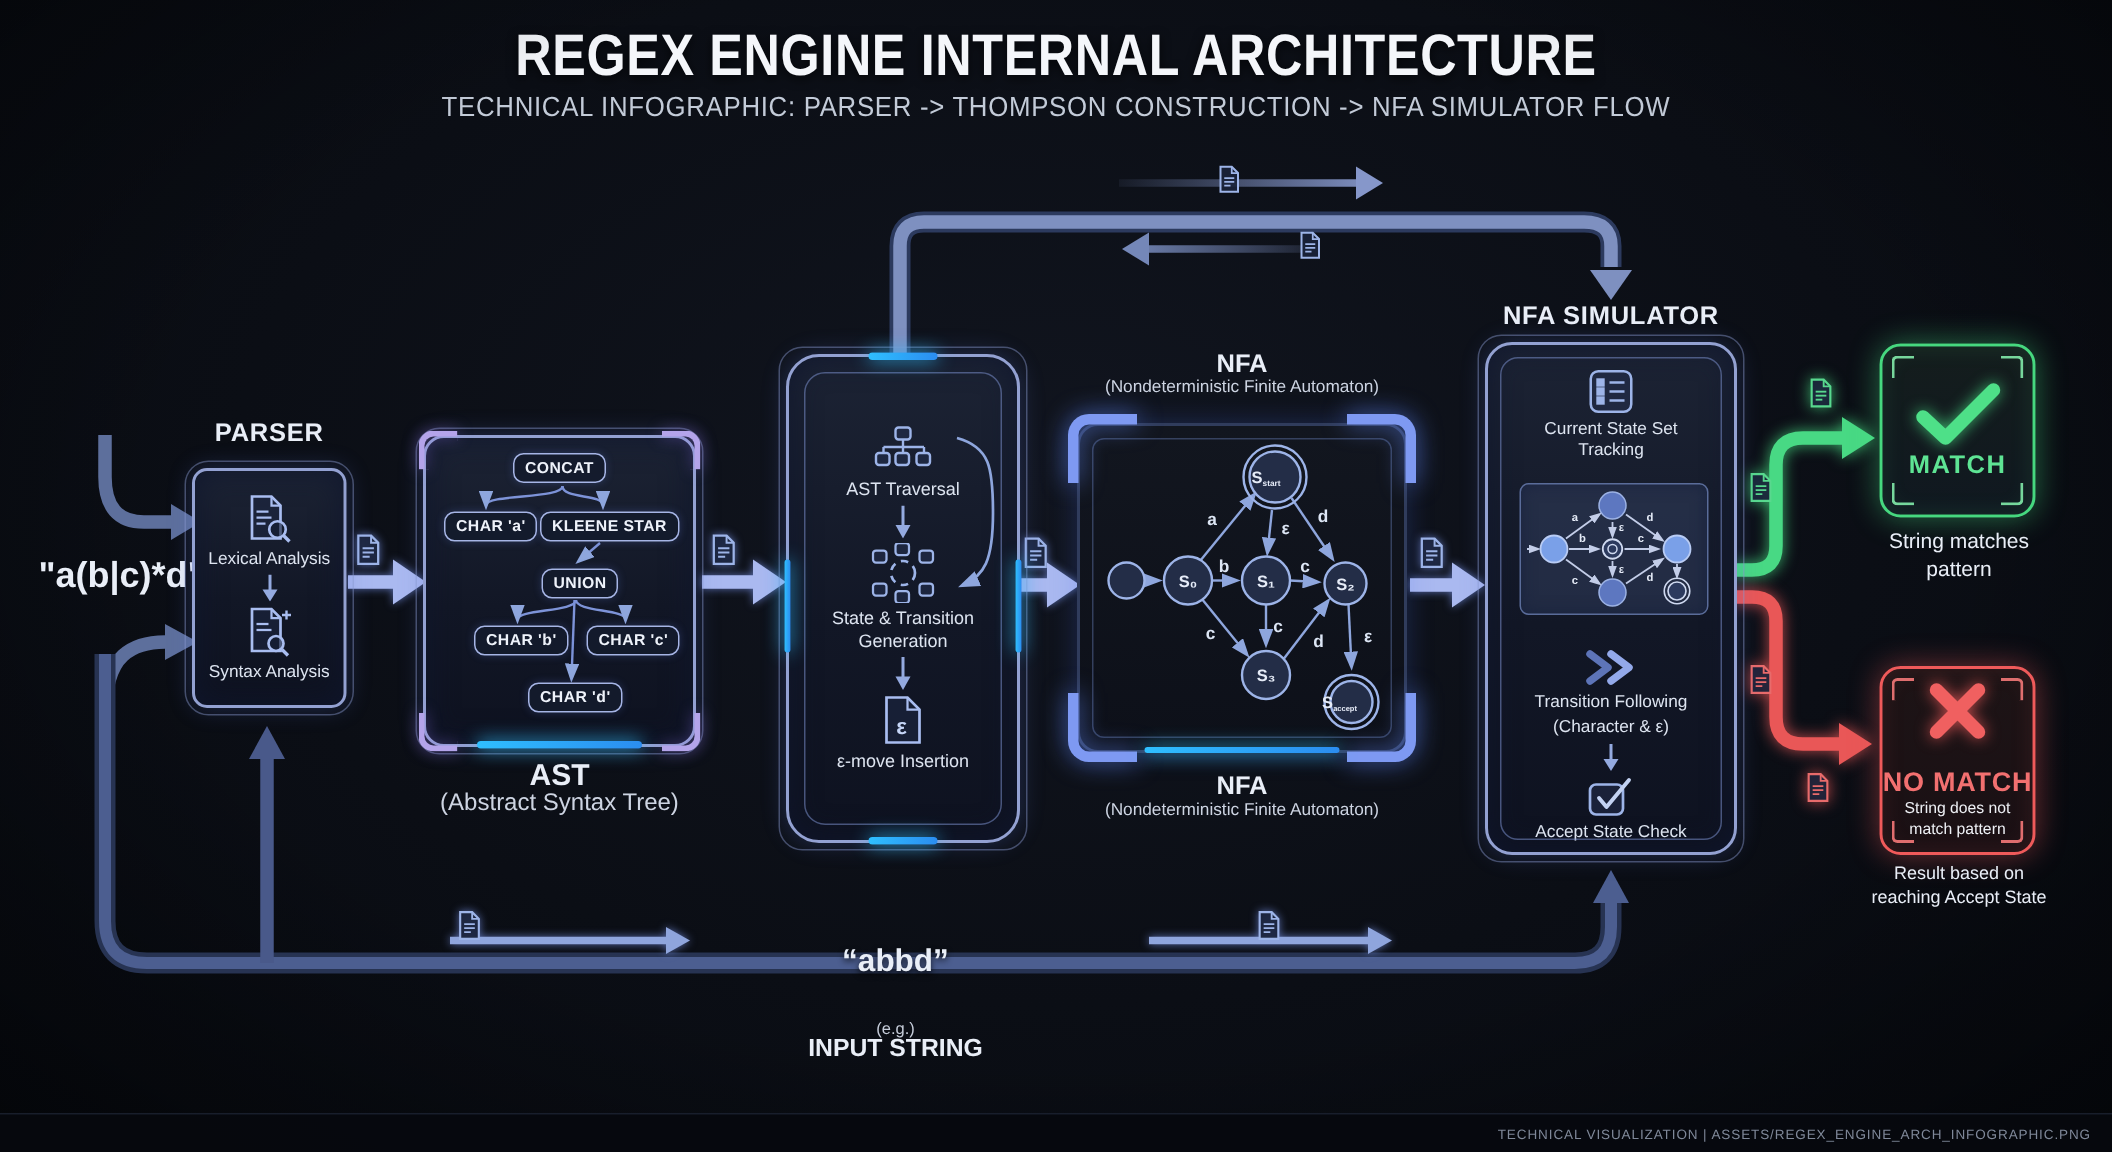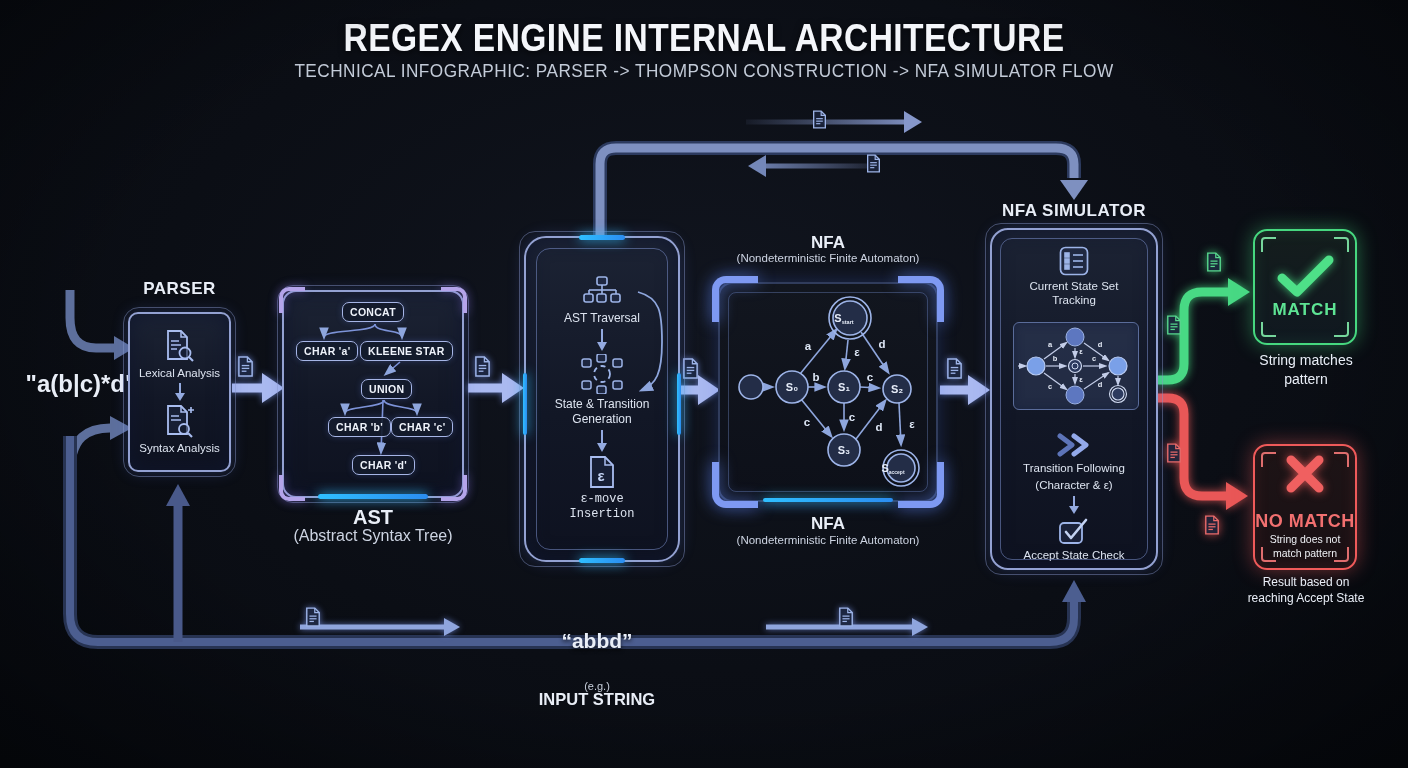--- a/index.html
+++ b/index.html
@@ -211,21 +211,21 @@
         <path d="M116,70 L102,82" marker-end="url(#mA)"></path>
         <path d="M100,108 C100,116 61,114 61,121" marker-end="url(#mA)"></path>
         <path d="M100,108 C100,116 133,114 133,121" marker-end="url(#mA)"></path>
         <path d="M99,108 L97,160" marker-end="url(#mA)"></path>
       </g>
     </svg>
     <div class="chip" style="left:58px;top:10px;">CONCAT</div>
     <div class="chip" style="left:12px;top:49px;">CHAR 'a'</div>
     <div class="chip" style="left:76px;top:49px;">KLEENE STAR</div>
     <div class="chip" style="left:77px;top:87px;">UNION</div>
-    <div class="chip" style="left:32px;top:125px;margin-left:12px;">CHAR 'b'</div>
+    <div class="chip" style="left:32px;top:125px;">CHAR 'b'</div>
     <div class="chip" style="left:107px;top:125px;">CHAR 'c'</div>
     <div class="chip" style="left:68px;top:163px;">CHAR 'd'</div>
   </div>
   <div class="cap b" style="left:282px;top:506px;width:182px;font-size:20px;z-index:2;text-align:center;">AST</div>
   <div class="cap" style="left:272px;top:527px;width:202px;font-size:16px;color:#cdd4e2;z-index:2;">(Abstract Syntax Tree)</div>
 
   <div class="panel flex-col" style="left:524px;top:236px;width:156px;height:326px;border-radius:22px;gap:3px;">
     <div class="inner-line" style="border-radius:14px;"></div>
     <div class="cyanbar" style="left:50%;top:-3px;transform:translateX(-50%);width:46px;height:5px;"></div>
     <div class="cyanbar" style="left:50%;bottom:-3px;transform:translateX(-50%);width:46px;height:5px;"></div>
@@ -263,21 +263,21 @@
     <div class="lbl" style="font-size:12px;width:116px;">State &amp; Transition Generation</div>
     <svg width="12" height="22" viewBox="0 0 12 22">
       <line x1="6" y1="0" x2="6" y2="14" stroke="#94aae0" stroke-width="2"></line>
       <polygon points="1,13 11,13 6,22" fill="#94aae0"></polygon>
     </svg>
     <svg width="28" height="34" viewBox="0 0 28 34">
       <path d="M3,2 H17 L25,10 V32 H3 Z" fill="rgba(30,40,70,.55)" stroke="#a9bdf0" stroke-width="1.8"></path>
       <path d="M17,2 V10 H25" fill="none" stroke="#a9bdf0" stroke-width="1.5"></path>
       <text x="13" y="26" text-anchor="middle" font-size="15" font-weight="bold" fill="#c6d6f8">ε</text>
     </svg>
-    <div class="lbl" style="font-size:12px;width:100px;font-family:Liberation Mono, monospace;">ε-move Insertion</div>
+    <div class="lbl" style="font-size:12px;width:100px;">ε-move Insertion</div>
     <svg class="abs" width="34" height="110" style="right:10px;top:52px;">
       <defs>
         <marker id="mT" markerWidth="8" markerHeight="6" refX="6" refY="3" orient="auto">
           <polygon points="0,0 8,3 0,6" fill="#8ea6dd"></polygon>
         </marker>
       </defs>
       <path d="M4,2 C26,8 28,22 28,52 C28,84 22,94 8,100" fill="none" stroke="#8ea6dd" stroke-width="1.8" marker-end="url(#mT)"></path>
     </svg>
   </div>
 
@@ -442,13 +442,16 @@
     </svg>
     <div class="b" style="font-size:18px;color:#f27070;letter-spacing:.5px;margin-top:16px;">NO MATCH</div>
     <div style="font-size:10.5px;color:#eef0f5;text-align:center;line-height:1.3;width:90px;">String does not match pattern</div>
   </div>
   <div class="cap" style="left:1238px;top:574px;width:136px;font-size:12px;line-height:1.35;z-index:2;">Result based on reaching Accept State</div>
 
   <div class="cap b" style="left:522px;top:629px;width:150px;font-size:21px;z-index:2;text-shadow:0 2px 4px rgba(0,0,0,.8);">“abbd”</div>
   <div class="cap b" style="left:522px;top:658px;width:150px;font-size:16.5px;z-index:2;margin-top:32px;">INPUT STRING</div>
   <div class="cap" style="left:522px;top:680px;width:150px;font-size:11px;color:#c6cdda;z-index:2;">(e.g.)</div>
 
+  <div class="footer-strip">
+    <div class="footer-text">TECHNICAL VISUALIZATION | ASSETS/REGEX_ENGINE_ARCH_INFOGRAPHIC.PNG</div>
+  </div>
 </div>
 
 </body></html>

